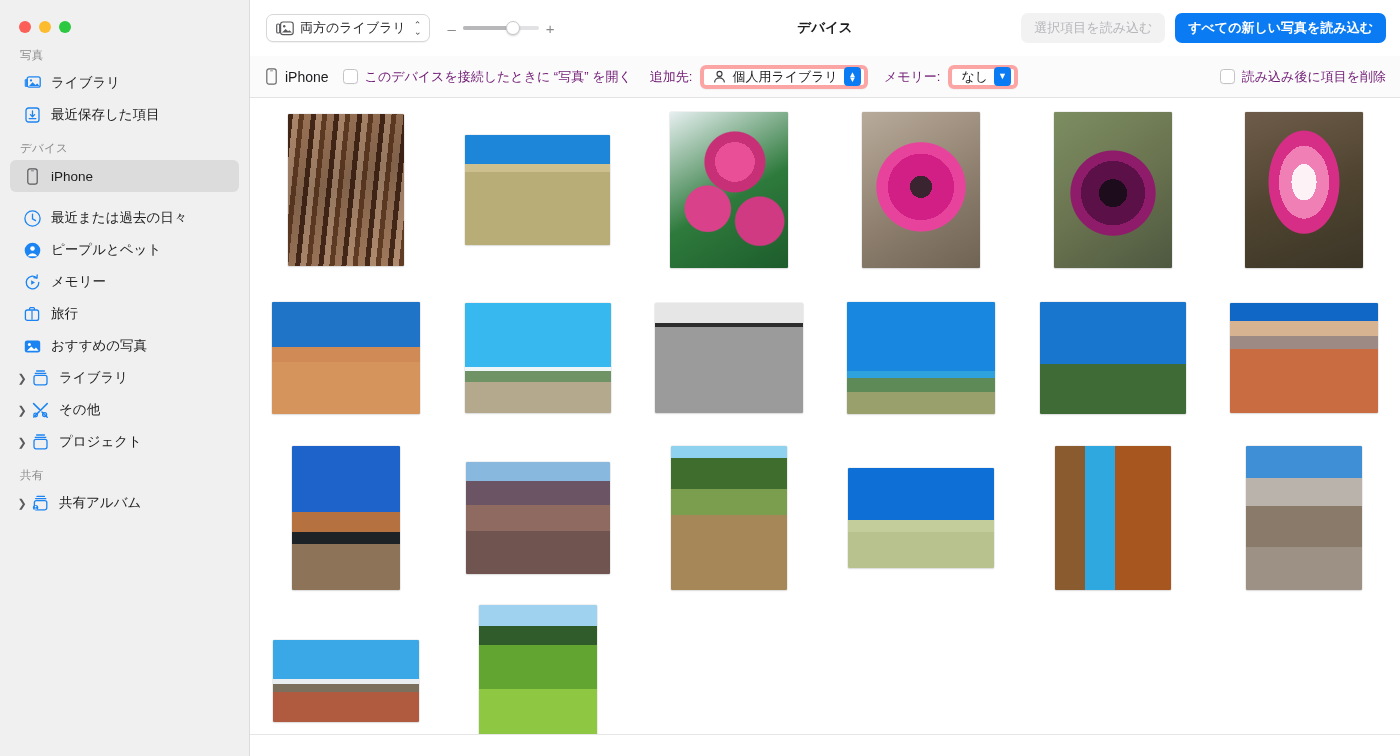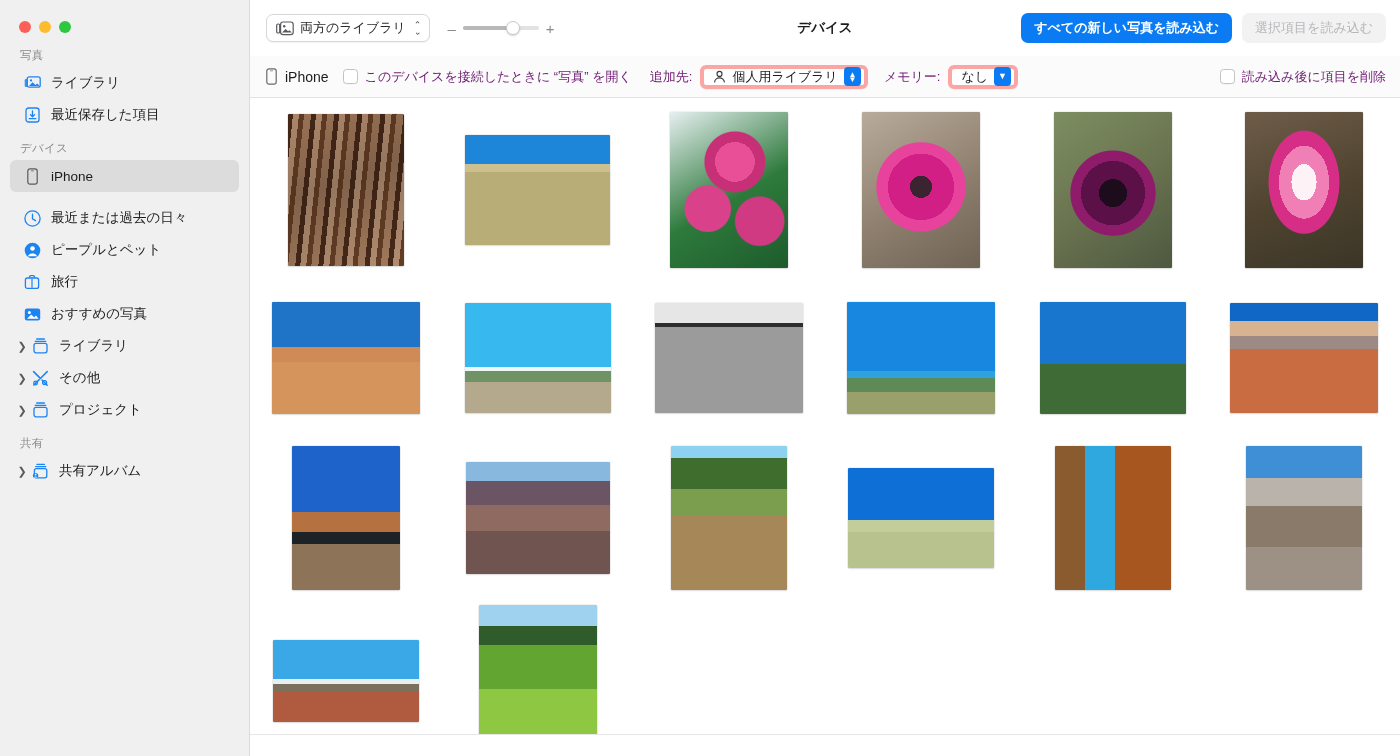--- a/index.html
+++ b/index.html
@@ -325,20 +325,30 @@
         <span class="disc">
           <svg width="17" height="17" viewBox="0 0 17 17">
               <circle cx="8.5" cy="8.5" r="7.8" fill="#1b84f2"></circle>
               <circle cx="8.5" cy="6.5" r="2.3" fill="#fff"></circle>
               <path d="M3.9 14.2 a4.9 4.4 0 0 1 9.2 0" fill="#fff"></path>
             </svg>
         </span>
         <span class="sb-label">ピープルとペット</span>
       </div>
 
+      <div class="sb-item">
+        <span class="disc">
+          <svg width="17" height="17" viewBox="0 0 17 17">
+              <path d="M14.8 8.5 a6.3 6.3 0 1 1 -2.2 -4.8" fill="none" stroke="#1b84f2" stroke-width="1.3" stroke-linecap="round"></path>
+              <path d="M13.2 0.9 L13.0 4.1 L9.9 3.6" fill="none" stroke="#1b84f2" stroke-width="1.3" stroke-linecap="round" stroke-linejoin="round"></path>
+              <path d="M7.2 6.2 L11 8.5 L7.2 10.8 Z" fill="#1b84f2"></path>
+            </svg>
+        </span>
+        <span class="sb-label">メモリー</span>
+      </div>
 
       <div class="sb-item">
         <span class="disc">
           <svg width="16" height="16" viewBox="0 0 16 16">
               <rect x="1.4" y="4" width="13.2" height="10.4" rx="2" fill="none" stroke="#1b84f2" stroke-width="1.3"></rect>
               <path d="M5.6 4 V2.6 a1 1 0 0 1 1-1 h2.8 a1 1 0 0 1 1 1 V4" fill="none" stroke="#1b84f2" stroke-width="1.3"></path>
               <path d="M8 4.6 V13.8" stroke="#1b84f2" stroke-width="1.2"></path>
             </svg>
         </span>
         <span class="sb-label">旅行</span>
@@ -437,22 +447,22 @@
           <span class="track"></span>
           <span class="fill" id="slider-fill" style="width: 50.4px;"></span>
           <span class="thumb" id="slider-thumb" style="left: 43.4px;"></span>
         </span>
         <span class="zoom-sign">+</span>
       </div>
 
       <div class="tb-title">デバイス</div>
 
       <div class="tb-right">
+        <button class="btn disabled">選択項目を読み込む</button>
         <button class="btn primary">すべての新しい写真を読み込む</button>
-        <button class="btn disabled">選択項目を読み込む</button>
       </div>
     </div>
 
     <div class="subbar">
       <span style="display:inline-flex;align-items:center;gap:8px;margin-right:14px">
         <span>
           <svg width="11" height="17" viewBox="0 0 11 17" style="display:block">
               <rect x="0.8" y="0.8" width="9.4" height="15.4" rx="2.2" fill="none" stroke="#6a6a6e" stroke-width="1.2"></rect>
               <rect x="3.9" y="2.4" width="3.2" height="0.9" rx="0.45" fill="#6a6a6e"></rect>
             </svg>

